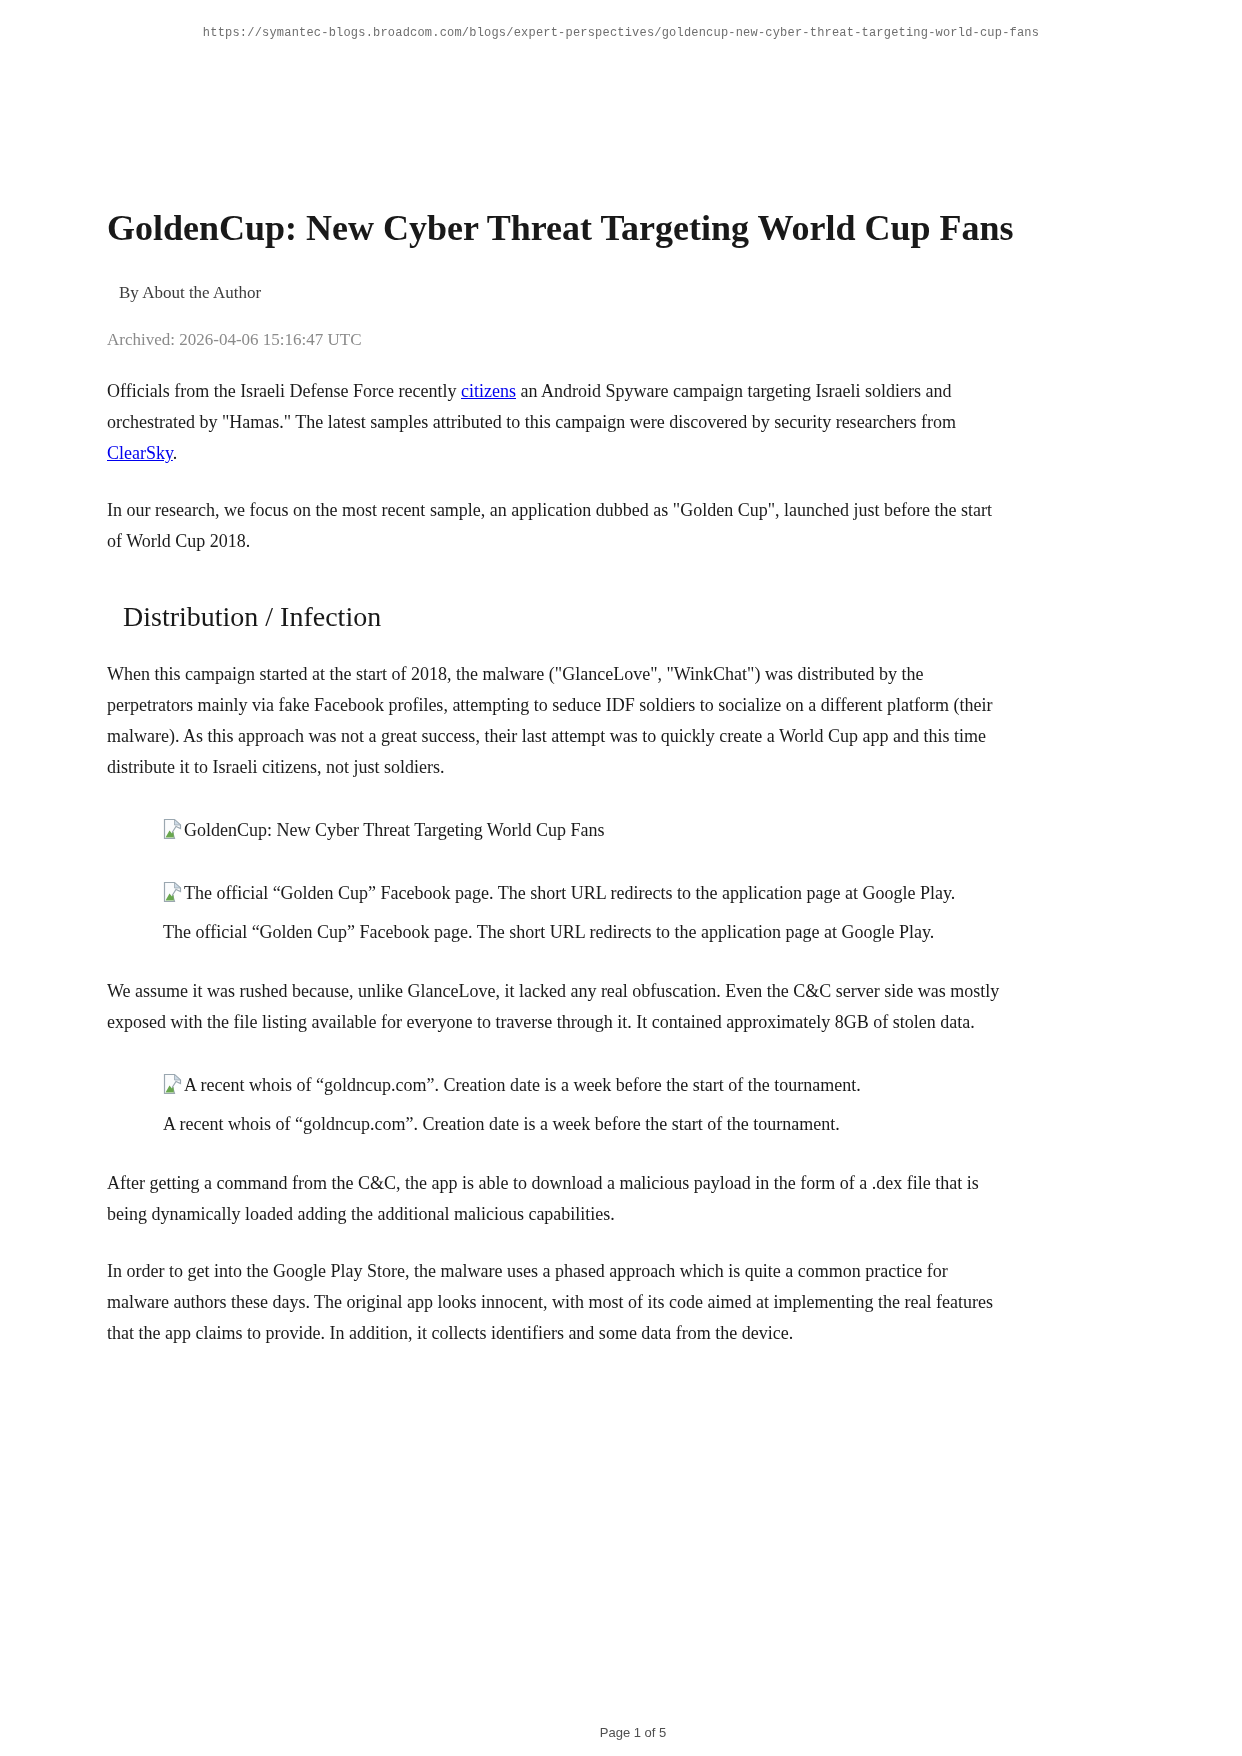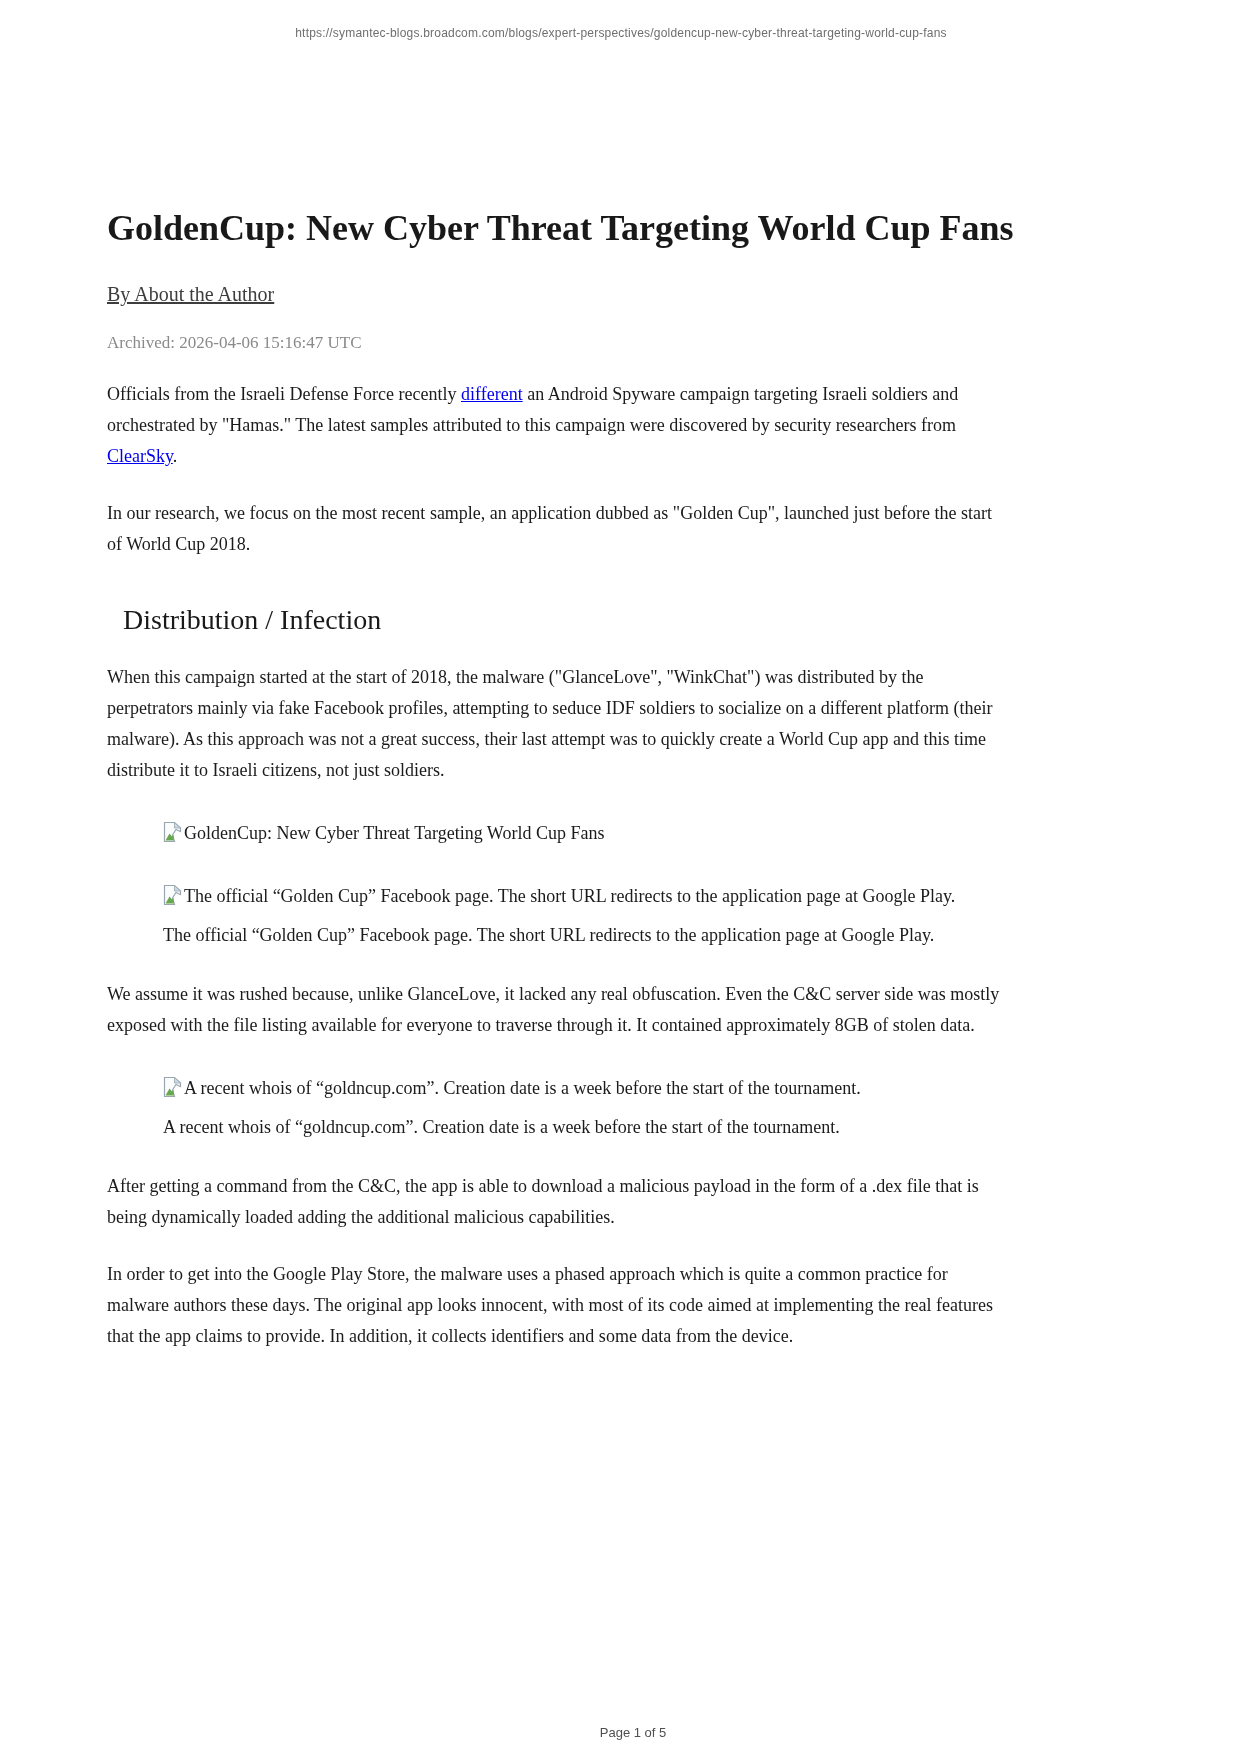--- a/index.html
+++ b/index.html
@@ -8,43 +8,42 @@
     height: 1756px;
     background: #ffffff;
     position: relative;
     font-family: "Liberation Serif", serif;
     color: #1b1b1b;
     overflow: hidden;
   }
   .archive-url {
     padding-top: 26px;
     text-align: center;
-    font-family: Liberation Sans, sans-serif;
+    font-family: Liberation Mono, monospace;
     font-size: 12px;
     color: #6e6e6e;
     letter-spacing: 0.2px;
   }
   .content {
     width: 900px;
     margin-left: 107px;
     padding-top: 168px;
   }
   h1.title {
     font-size: 36px;
     line-height: 1.15;
     margin: 0;
     font-weight: bold;
     color: #191919;
     white-space: nowrap;
   }
   .byline {
-    font-size: 20px;
-    margin: 34px 0 0 0;
+    font-size: 17px;
+    margin: 34px 0 0 12px;
     color: #3d3d3d;
-    text-decoration: underline;
   }
   .archived {
     font-size: 17px;
     margin: 27px 0 0 0;
     color: #8a8a8a;
   }
   p.body {
     font-size: 18px;
     line-height: 31px;
     margin: 26px 0;
@@ -89,21 +88,21 @@
 <div class="archive-url">https://symantec-blogs.broadcom.com/blogs/expert-perspectives/goldencup-new-cyber-threat-targeting-world-cup-fans</div>
 
 <div class="content">
 
   <h1 class="title">GoldenCup: New Cyber Threat Targeting World Cup Fans</h1>
 
   <p class="byline">By About the Author</p>
 
   <p class="archived">Archived: 2026-04-06 15:16:47 UTC</p>
 
-  <p class="body"><span>Officials from the Israeli Defense Force recently </span><a class="inline-link" href="#">different</a><span> an Android Spyware campaign targeting Israeli soldiers and orchestrated by "Hamas." The latest samples attributed to this campaign were discovered by security researchers from </span><a class="inline-link" href="#">ClearSky</a><span>.</span></p>
+  <p class="body"><span>Officials from the Israeli Defense Force recently </span><a class="inline-link" href="#">citizens</a><span> an Android Spyware campaign targeting Israeli soldiers and orchestrated by "Hamas." The latest samples attributed to this campaign were discovered by security researchers from </span><a class="inline-link" href="#">ClearSky</a><span>.</span></p>
 
   <p class="body">In our research, we focus on the most recent sample, an application dubbed as "Golden Cup", launched just before the start of World Cup 2018.</p>
 
   <h2 class="section">Distribution / Infection</h2>
 
   <p class="body">When this campaign started at the start of 2018, the malware ("GlanceLove", "WinkChat") was distributed by the perpetrators mainly via fake Facebook profiles, attempting to seduce IDF soldiers to socialize on a different platform (their malware). As this approach was not a great success, their last attempt was to quickly create a World Cup app and this time distribute it to Israeli citizens, not just soldiers.</p>
 
   <div class="figure">
     <p class="fig-line"><span class="broken-img"><svg width="19" height="22" viewBox="0 0 19 22">
             <path d="M1.5 1.5 L11.5 1.5 L17.5 7 L17.5 10.5 L13 8.5 L9.5 14 L11.5 20.5 L1.5 20.5 Z" fill="#fbfcfd" stroke="#9aa7b0" stroke-width="1.2"></path>

